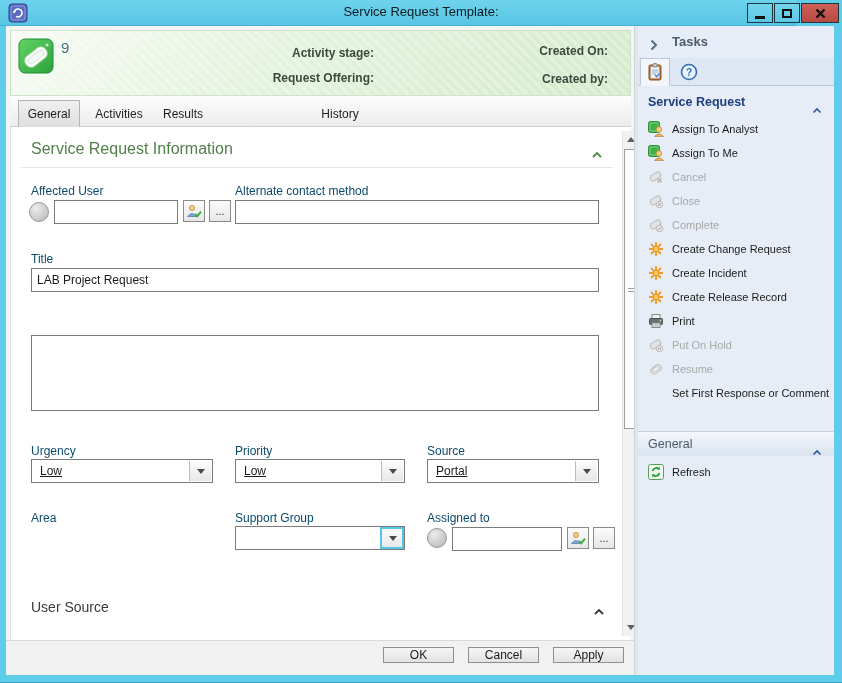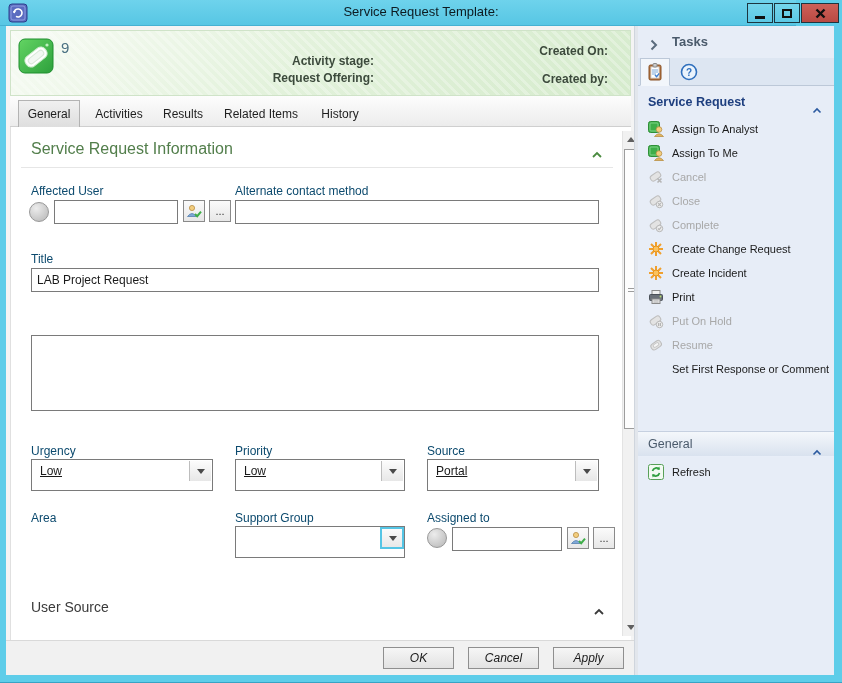--- a/index.html
+++ b/index.html
@@ -52,21 +52,21 @@
   .lbl { position:absolute; font-size:12px; color:#0c4a6e; }
   .tbox { position:absolute; height:24px; border:1px solid #7a7a7a; background:#fff;
     font-family:"Liberation Sans",sans-serif; font-size:12px; padding:0 5px; color:#1a1a1a; }
   .tarea { position:absolute; border:1px solid #7a7a7a; background:#fff; resize:none;
     font-family:"Liberation Sans",sans-serif; font-size:12px; padding:4px; }
   .avatar { position:absolute; width:20px; height:20px; border-radius:50%;
     background:radial-gradient(circle at 35% 30%, #ececec, #b5b5b5); border:1px solid #989898; }
   .sqbtn { position:absolute; width:22px; height:22px; border:1px solid #8a8a8a;
     background:linear-gradient(#fbfbfb,#e7e7e7); display:flex; align-items:center; justify-content:center;
     font-size:11px; color:#333; }
-  .combo { position:absolute; height:32px; border:1px solid #7a7a7a; background:#fff; }
+  .combo { position:absolute; height:24px; border:1px solid #7a7a7a; background:#fff; }
   .combo .val { position:absolute; left:8px; top:4px; font-size:12px; color:#1a1a1a; text-decoration:underline; }
   .combo .arrow { position:absolute; right:1px; top:1px; width:22px; height:20px;
     background:linear-gradient(#fcfcfc,#e7e7e7); border-left:1px solid #bdbdbd;
     display:flex; align-items:center; justify-content:center; }
   .combo .arrow.focus { outline:2px solid #55c5e5; outline-offset:-1px; }
   .tri-down { width:0; height:0; border-left:4px solid transparent; border-right:4px solid transparent;
     border-top:5px solid #4a4a4a; }
   .userinput-title { position:absolute; left:20px; top:472px; font-size:14px; color:#3a3a3a; }
 
   
@@ -74,22 +74,22 @@
   .sbar .up, .sbar .dn { position:absolute; left:0; width:16px; height:17px; display:flex; align-items:center; justify-content:center; }
   .sbar .up { top:0; } .sbar .dn { bottom:0; }
   .tri-up-s { width:0;height:0;border-left:4px solid transparent;border-right:4px solid transparent;border-bottom:5px solid #606060; }
   .tri-dn-s { width:0;height:0;border-left:4px solid transparent;border-right:4px solid transparent;border-top:5px solid #606060; }
   .thumb { position:absolute; left:1px; top:18px; width:13px; height:280px; background:#fdfdfd;
     border:1px solid #9c9c9c; }
   .grip { position:absolute; left:3px; top:138px; width:7px; height:1px; background:#9c9c9c; box-shadow:0 3px 0 #9c9c9c; }
 
   
   .footer { position:absolute; left:0; top:614px; width:628px; height:35px; background:#f1f1f1; border-top:1px solid #d9d9d9; }
-  .btn { position:absolute; top:6px; width:71px; height:22px; border:1px solid #8f8f8f;
-    background:linear-gradient(#f6f6f6,#e2e2e2); font-family:"Liberation Sans",sans-serif; font-size:12px; color:#1a1a1a;font-style:italic; }
+  .btn { position:absolute; top:6px; width:71px; height:16px; border:1px solid #8f8f8f;
+    background:linear-gradient(#f6f6f6,#e2e2e2); font-family:"Liberation Sans",sans-serif; font-size:12px; color:#1a1a1a; }
 
   
   .divider { position:absolute; left:634px; top:26px; width:4px; height:649px; background:#e2e6ec; border-left:1px solid #cfd5dd; }
   .sidebar { position:absolute; left:638px; top:26px; width:196px; height:649px; background:#e7edf7; }
   .tasks-hdr { position:absolute; left:0; top:4px; width:196px; height:26px; }
   .tasks-hdr .t { position:absolute; left:34px; top:4px; font-size:13px; font-weight:bold; color:#4a5a6b; }
   .tasks-hdr .chev { position:absolute; left:12px; top:7px; }
   .side-tabs { position:absolute; left:0; top:32px; width:196px; height:28px; background:#dde6f2; border-bottom:1px solid #bcc8d8; }
   .side-tab-active { position:absolute; left:2px; top:0; width:30px; height:28px; background:#f2f6fb;
     border:1px solid #bcc8d8; border-bottom:1px solid #f2f6fb; display:flex; align-items:center; justify-content:center; }
@@ -152,39 +152,36 @@
           </defs>
         <rect x="1" y="1" width="34" height="34" rx="6" fill="url(#gtag)" stroke="#1f8f2f"></rect>
         <g transform="rotate(-38 18 19)">
             <rect x="6" y="13" width="24" height="12" rx="5" fill="#ffffff" stroke="#cdeccd"></rect>
             <rect x="9" y="16" width="18" height="6" rx="3" fill="#f2f8f2" stroke="#d8e8d8"></rect>
           </g>
         <circle cx="29" cy="7" r="1.6" fill="#bff0bf"></circle>
       </svg>
     </span>
     <span class="hdr-id">9</span>
-    <span class="hdr-lbl" style="left:180px; top:15px; width:183px;margin-top:8px;">Activity stage:</span>
+    <span class="hdr-lbl" style="left:180px; top:15px; width:183px;">Activity stage:</span>
     <span class="hdr-lbl" style="left:180px; top:40px; width:183px;">Request Offering:</span>
     <span class="hdr-lbl" style="left:414px; top:13px; width:183px;">Created On:</span>
     <span class="hdr-lbl" style="left:414px; top:41px; width:183px;">Created by:</span>
   </div>
 
   <div class="tabstrip">
     <div class="tab active" style="left:8px; width:62px;">
         <span>General</span>
       </div>
     <div class="tab" style="left:76px; width:66px;">
         <span>Activities</span>
       </div>
     <div class="tab" style="left:146px; width:54px;">
         <span>Results</span>
       </div>
-    <div class="tab" style="left:206px; width:90px;">
-        <span>Related Items</span>
-      </div>
     <div class="tab" style="left:302px; width:56px;">
         <span>History</span>
       </div>
   </div>
 
   <div class="form">
     <div class="sec-title">Service Request Information</div>
     <span style="position:absolute; left:580px; top:18px;">
       <svg width="12" height="8" viewBox="0 0 12 8">
           <path d="M2 6l4-4 4 4" stroke="#4a8a3f" stroke-width="1.8" fill="none"></path>
@@ -372,20 +369,27 @@
     </div>
     <div class="task">
       <svg class="ticon" viewBox="0 0 16 16">
           <path d="M8 1v14M1 8h14M3 3l10 10M13 3L3 13" stroke="#f0a02e" stroke-width="2"></path>
           <circle cx="8" cy="8" r="3" fill="#fbc25e" stroke="#e8941a"></circle>
         </svg>
       <span class="tl">Create Incident</span>
     </div>
     <div class="task">
       <svg class="ticon" viewBox="0 0 16 16">
+          <path d="M8 1v14M1 8h14M3 3l10 10M13 3L3 13" stroke="#f0a02e" stroke-width="2"></path>
+          <circle cx="8" cy="8" r="3" fill="#fbc25e" stroke="#e8941a"></circle>
+        </svg>
+      <span class="tl">Create Release Record</span>
+    </div>
+    <div class="task">
+      <svg class="ticon" viewBox="0 0 16 16">
           <rect x="4" y="1.5" width="8" height="4" fill="#f0f0f0" stroke="#8a8a8a"></rect>
           <rect x="1.5" y="5.5" width="13" height="6" rx="1" fill="#6a7078" stroke="#4a5058"></rect>
           <circle cx="12.5" cy="7.5" r="0.9" fill="#b8e06a"></circle>
           <rect x="4" y="10" width="8" height="4.5" fill="#e8e8e8" stroke="#8a8a8a"></rect>
           <path d="M5.5 11.8h5M5.5 13.2h5" stroke="#b0b0b0" stroke-width="0.8"></path>
         </svg>
       <span class="tl">Print</span>
     </div>
     <div class="task disabled">
       <svg class="ticon" viewBox="0 0 16 16">

